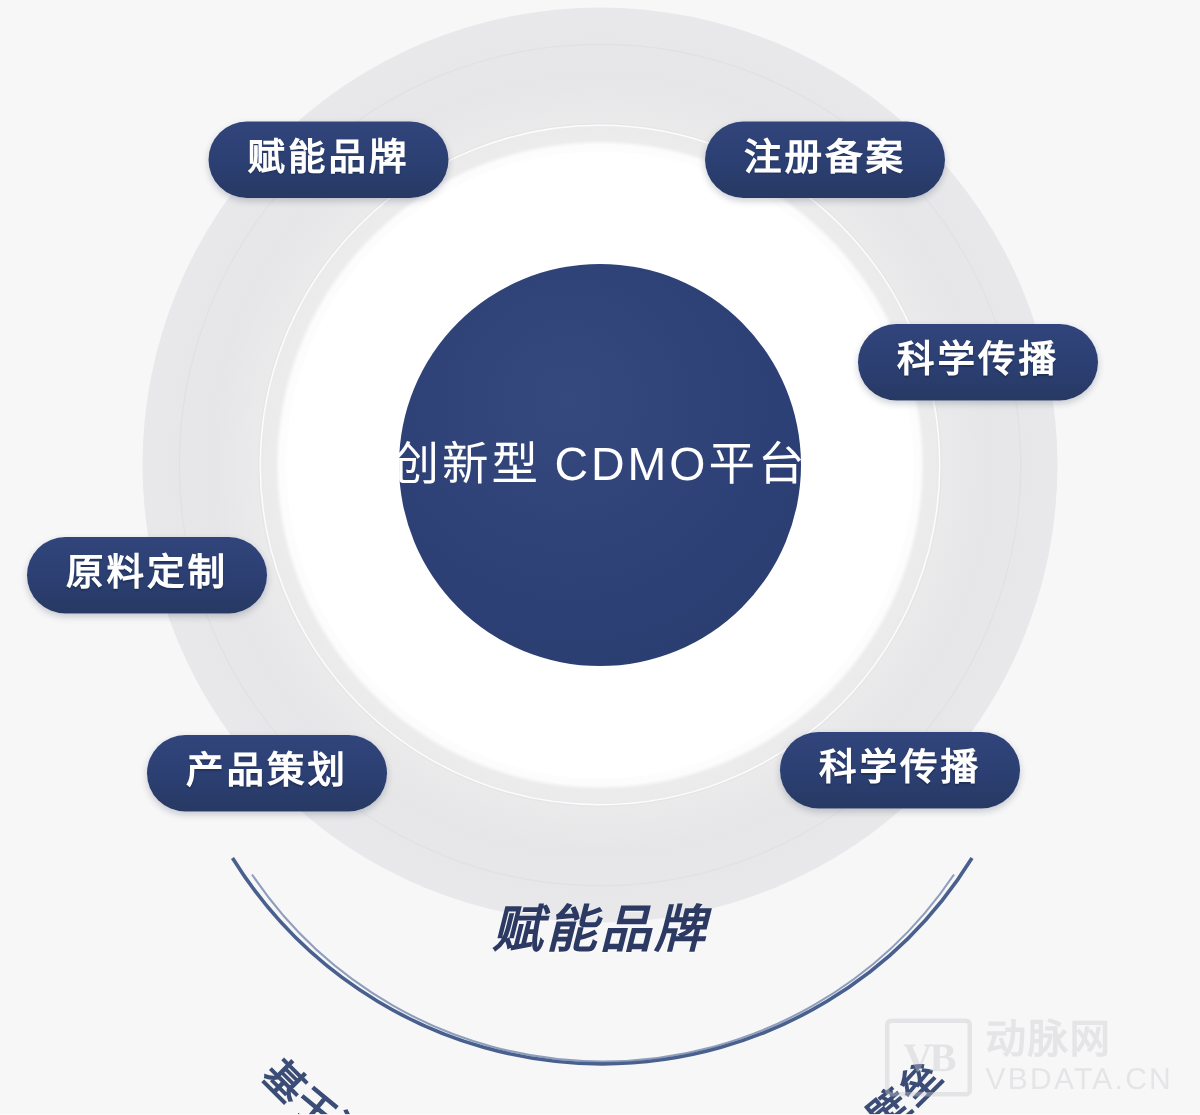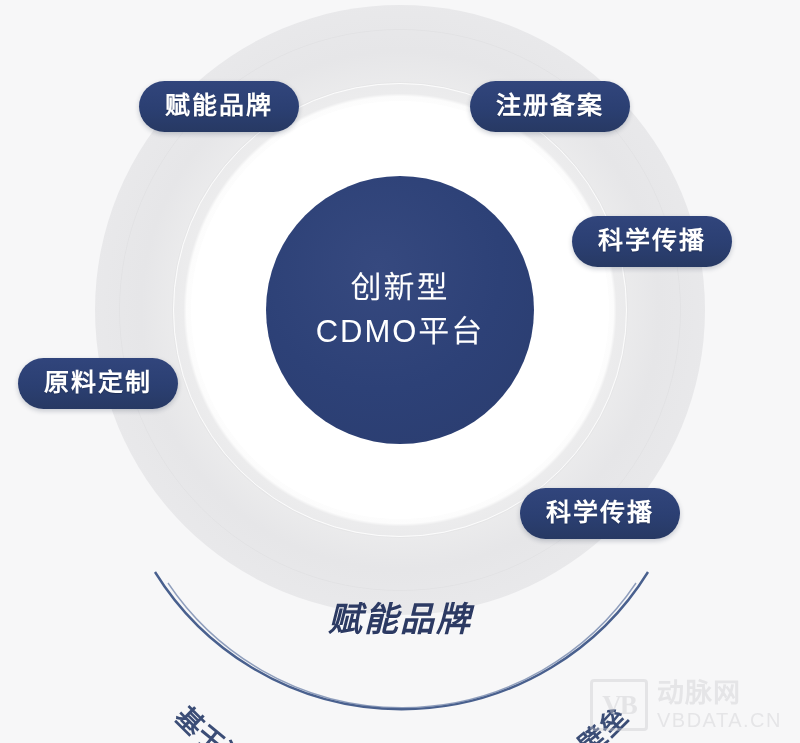--- a/index.html
+++ b/index.html
@@ -87,21 +87,21 @@
   .core {
     position: absolute;
     left: 50%;
     top: 50%;
     transform: translate(-50%, -50%);
     width: 268px;
     height: 268px;
     border-radius: 50%;
     background: radial-gradient(circle at 42% 34%, #36497f 0%, #2d4177 52%, #2a3c6e 100%);
     display: flex;
-    flex-direction: column;
+    flex-direction: row;
     align-items: center;
     justify-content: center;
     gap: 9px;
   }
 
   .core-line {
     color: #ffffff;
     font-size: 31px;
     font-weight: 400;
     letter-spacing: 2px;
@@ -215,20 +215,21 @@
       <textPath href="#arcCaption" startOffset="50%" text-anchor="middle">基于消费者洞察，打造科学护肤技术壁垒</textPath>
     </text>
   </svg>
 
   <div class="brand-tag">赋能品牌</div>
 
   <div class="pill p-1">赋能品牌</div>
   <div class="pill p-2">注册备案</div>
   <div class="pill p-4">科学传播</div>
   <div class="pill p-5">原料定制</div>
+  <div class="pill p-7">产品策划</div>
   <div class="pill p-8">科学传播</div>
 
   <div class="watermark">
     <div class="wm-mark">VB</div>
     <div class="wm-text">
       <span class="wm-cn">动脉网</span>
       <span class="wm-en">VBDATA.CN</span>
     </div>
   </div>
 

